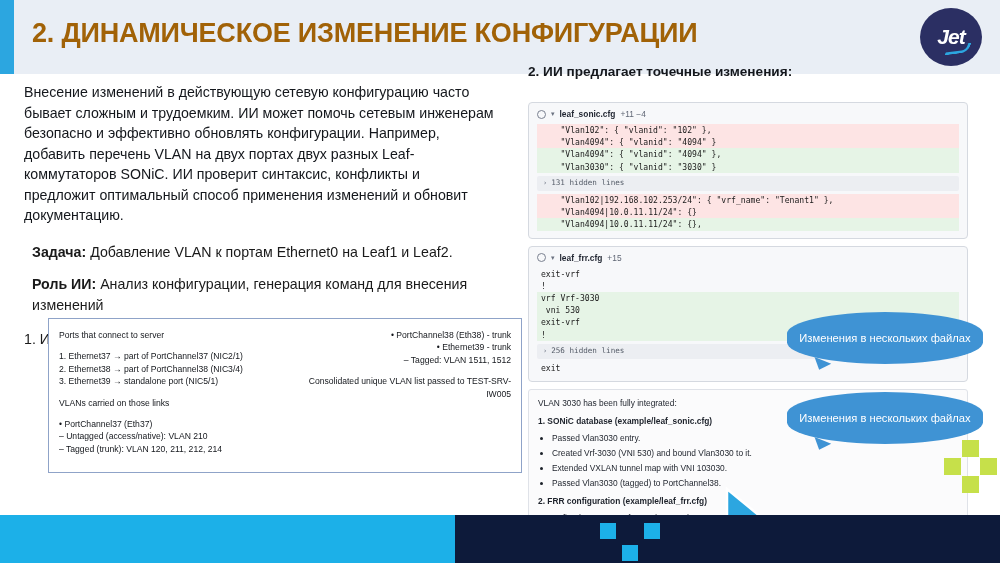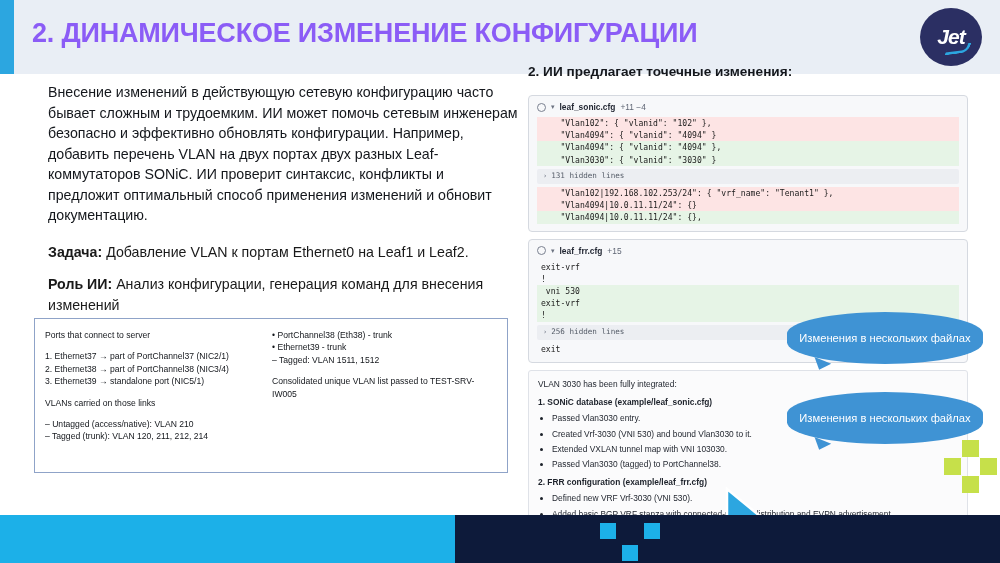--- a/index.html
+++ b/index.html
@@ -17,66 +17,66 @@
   .top-band {
     position:absolute; left:0; top:0; width:1000px; height:74px;
     background:#e9eef5;
   }
   .top-band .accent-l {
     position:absolute; left:0; top:0; width:14px; height:74px; background:#2ca6e0;
   }
   .slide-title {
     position:absolute; left:32px; top:18px;
     font-size:27px; font-weight:bold; letter-spacing:-0.2px;
-    color:#8b5cf6;
+    color:#a16207;
   }
   .logo {
     position:absolute; right:18px; top:8px; width:62px; height:58px;
     border-radius:50%;
     background:#2b2f63;
     display:flex; align-items:center; justify-content:center;
   }
   .logo-text {
     color:#fff; font-style:italic; font-weight:bold; font-size:21px;
     letter-spacing:-1px; position:relative;
   }
   .logo-swoosh {
     position:absolute; right:13px; bottom:12px; width:22px; height:10px;
     border-bottom:3px solid #2ca6e0; border-right:3px solid #2ca6e0;
     transform:skewX(-28deg) rotate(-8deg);
     border-radius:0 0 7px 0;
   }
 
   
-  .left-col { position:absolute; left:48px; top:82px; width:470px; }
+  .left-col { position:absolute; left:24px; top:82px; width:470px; }
   .intro {
     font-size:14.2px; line-height:20.5px; color:#14171c;
     margin:0 0 16px 0;
   }
-  .kv { font-size:14.2px; line-height:20.5px; margin:0 0 12px 0; }
+  .kv { font-size:14.2px; line-height:20.5px; margin:0 0 12px 8px; }
   .kv b { font-weight:bold; }
   .step-label {
     font-size:14.2px; line-height:20px; margin:14px 0 8px 0;
   }
 
   
   .cfg-box {
-    position:absolute; left:34px; top:318px; width:474px; height:155px;
+    position:absolute; left:48px; top:318px; width:474px; height:155px;
     border:1px solid #8fa3c8; background:#fff;
   }
   .cfg-inner { display:flex; width:100%; height:100%; padding:10px 10px 8px 10px; }
   .cfg-col { font-size:8.6px; line-height:12.4px; color:#14171c; }
   .cfg-col.left { width:222px; padding-right:8px; }
-  .cfg-col.right { width:232px; padding-left:6px; }
+  .cfg-col.right { width:232px; padding-left:6px;text-align:right; }
   .cfg-col p { margin:0 0 9px 0; }
   .cfg-col .tight { margin:0; }
 
   
   .right-col { position:absolute; left:528px; top:64px; width:440px; }
-  .right-head { font-size:13.6px; font-weight:bold; color:#14171c; margin-bottom:16px; }
+  .right-head { font-size:13.6px; font-weight:bold; color:#14171c; margin-bottom:23px; }
 
   .panel {
     background:#f7f8fa; border:1px solid #d5d9e0; border-radius:4px;
     padding:6px 8px 7px 8px; margin-bottom:7px;
   }
   .panel-head {
     display:flex; align-items:center; gap:5px;
     font-size:8.4px; color:#3c4250; margin-bottom:5px;
   }
   .dot-icon {
@@ -163,20 +163,21 @@
 </div>
 
 <div class="cfg-box">
   <div class="cfg-inner">
     <div class="cfg-col left">
       <p>Ports that connect to server</p>
       <p class="tight">1. Ethernet37 → part of PortChannel37 (NIC2/1)</p>
       <p class="tight">2. Ethernet38 → part of PortChannel38 (NIC3/4)</p>
       <p>3. Ethernet39 → standalone port (NIC5/1)</p>
       <p>VLANs carried on those links</p>
+      <p class="tight">• PortChannel37 (Eth37)</p>
       <p class="tight">– Untagged (access/native): VLAN 210</p>
       <p>– Tagged (trunk): VLAN 120, 211, 212, 214</p>
     </div>
     <div class="cfg-col right">
       <p class="tight">• PortChannel38 (Eth38) - trunk</p>
       <p class="tight">• Ethernet39 - trunk</p>
       <p>– Tagged: VLAN 1511, 1512</p>
       <p>Consolidated unique VLAN list passed to TEST-SRV-IW005</p>
     </div>
   </div>
@@ -211,20 +212,21 @@
   <div class="panel">
     <div class="panel-head">
       <span class="dot-icon"></span>
       <span class="chev">▾</span>
       <span class="file-name">leaf_frr.cfg</span>
       <span class="badge">+15</span>
     </div>
     <div class="code">
       <div class="ln plain">exit-vrf</div>
       <div class="ln plain">!</div>
+      <div class="ln add">vrf Vrf-3030</div>
       <div class="ln add"> vni 530</div>
       <div class="ln add">exit-vrf</div>
       <div class="ln add">!</div>
       <div class="hidden-lines">
         <span class="chev">›</span>
         <span>256 hidden lines</span>
       </div>
       <div class="ln plain">exit</div>
     </div>
   </div>

